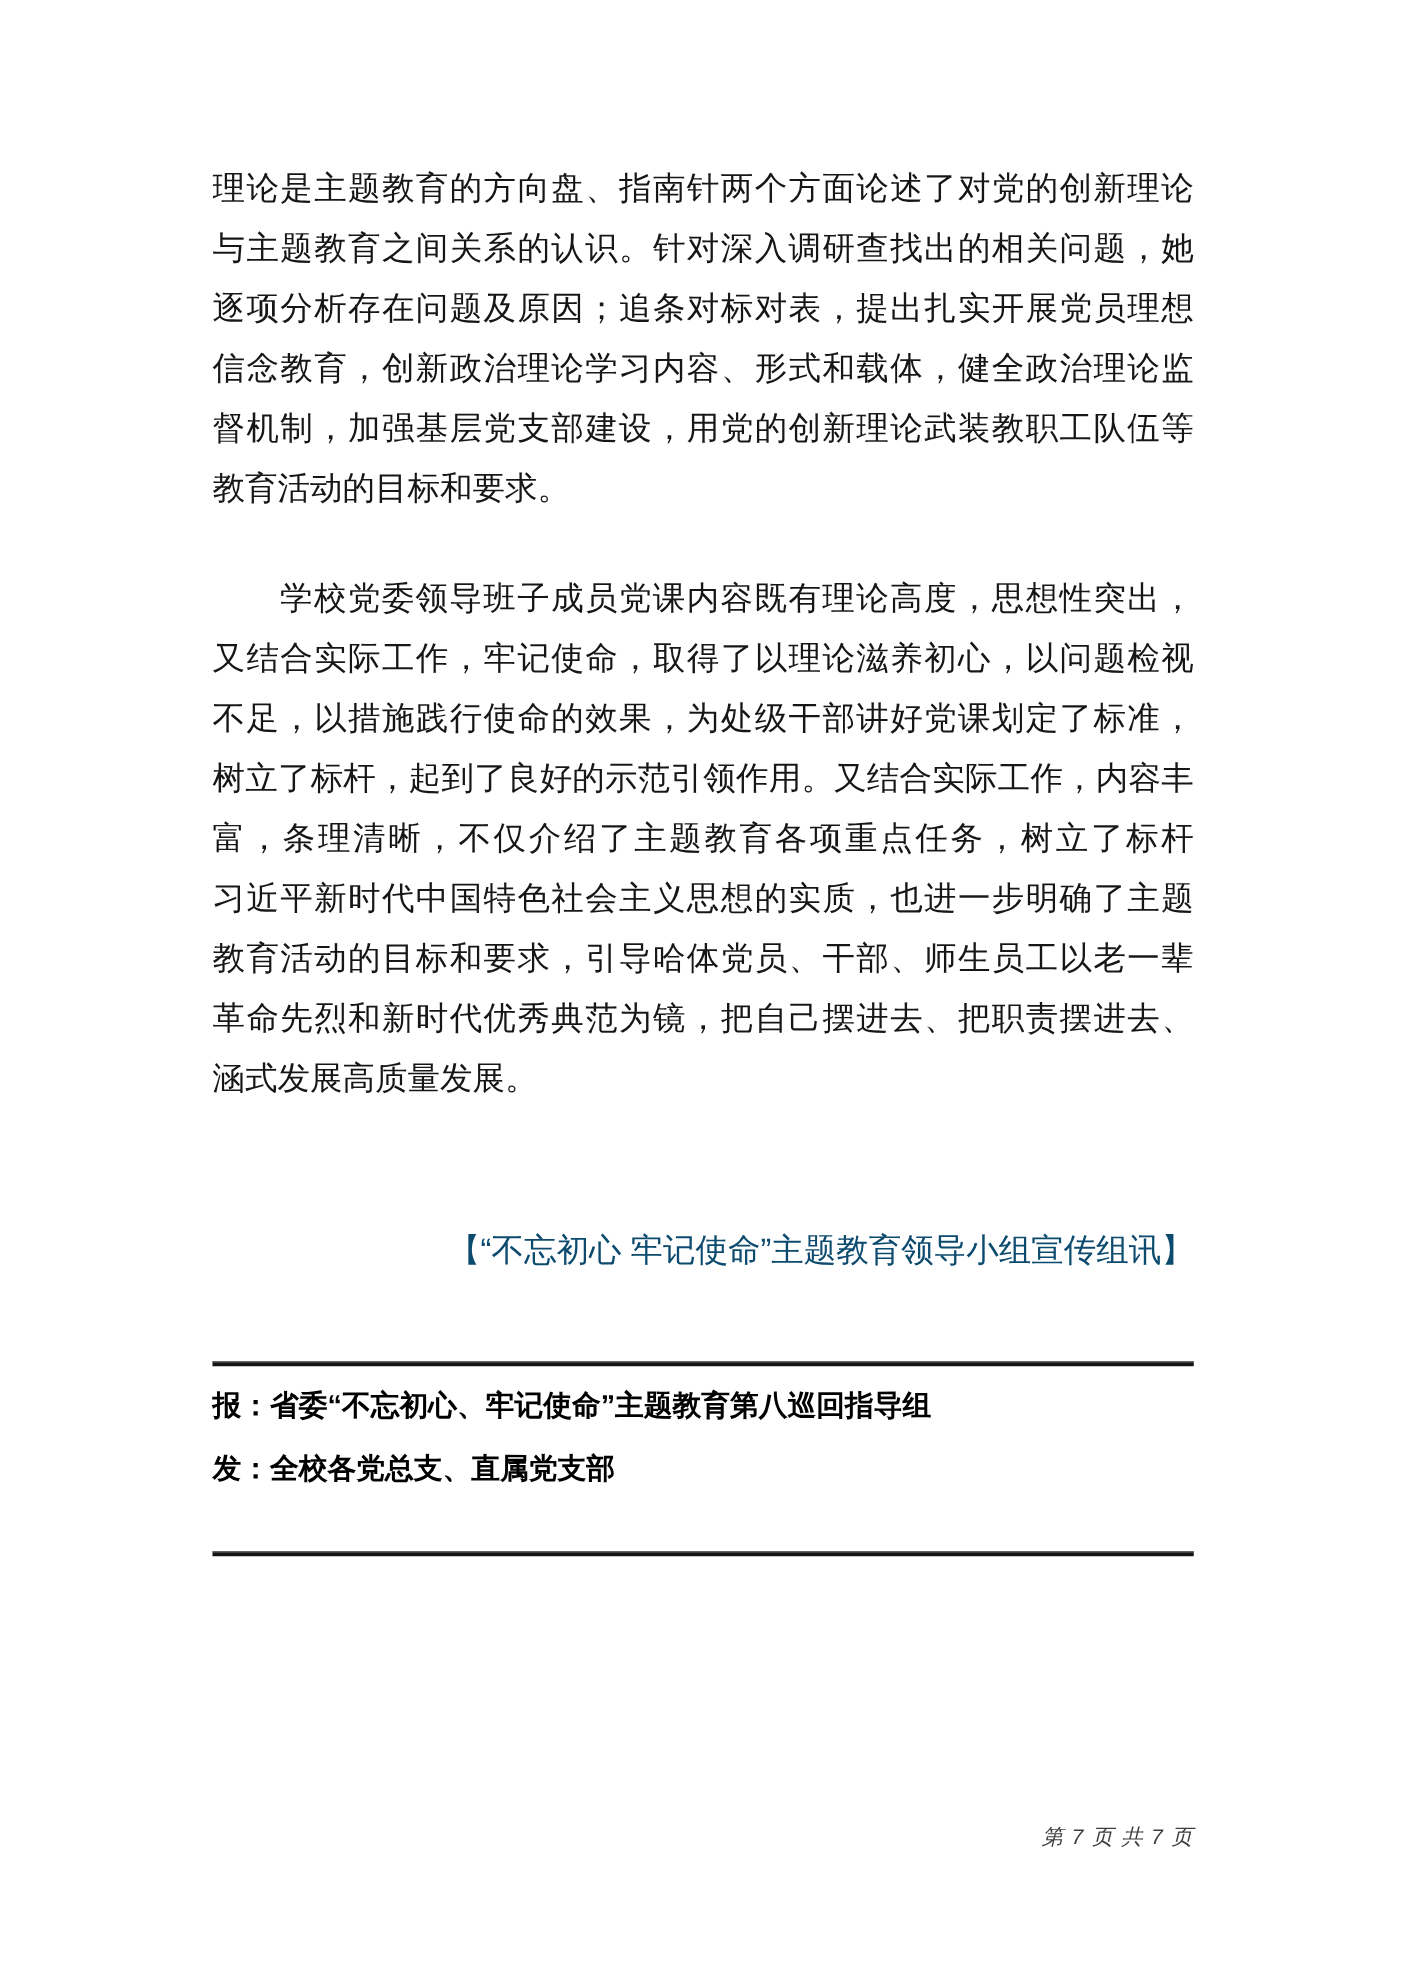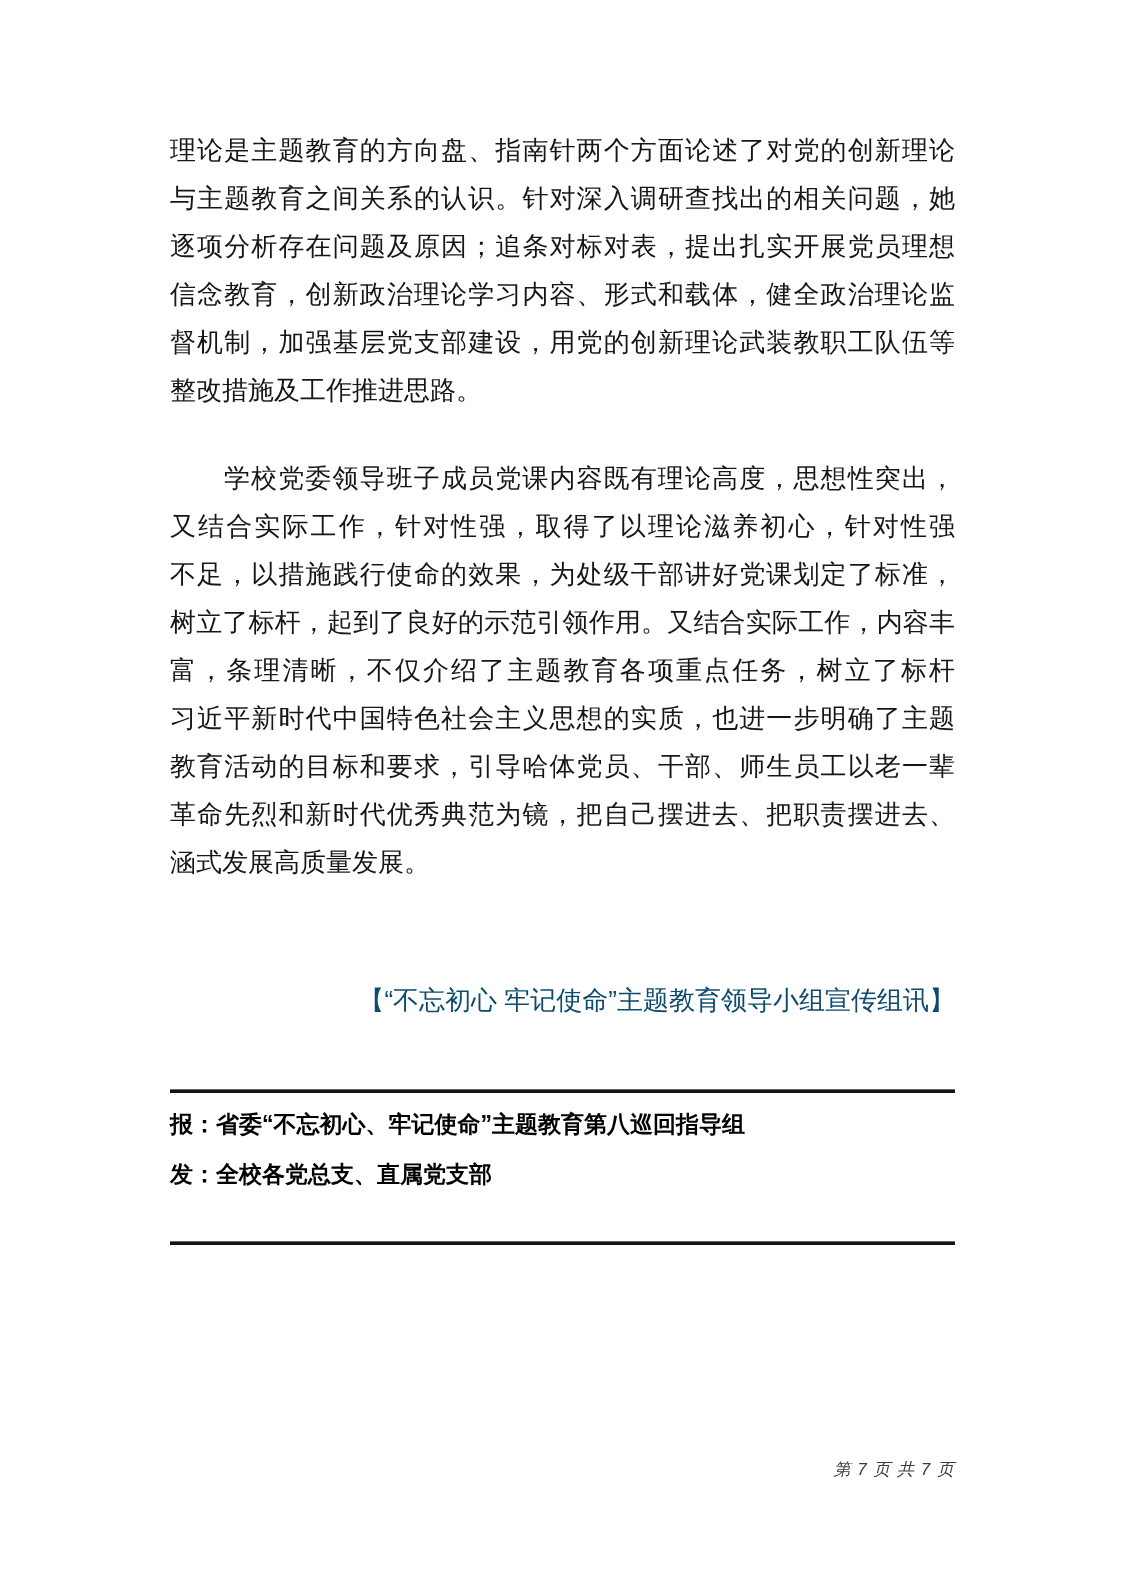--- a/index.html
+++ b/index.html
@@ -64,26 +64,26 @@
 
 <div class="page">
   <div class="content">
 
     <div class="para para-1">
         <div class="text-line">理论是主题教育的方向盘、指南针两个方面论述了对党的创新理论</div>
         <div class="text-line">与主题教育之间关系的认识。针对深入调研查找出的相关问题，她</div>
         <div class="text-line">逐项分析存在问题及原因；追条对标对表，提出扎实开展党员理想</div>
         <div class="text-line">信念教育，创新政治理论学习内容、形式和载体，健全政治理论监</div>
         <div class="text-line">督机制，加强基层党支部建设，用党的创新理论武装教职工队伍等</div>
-        <div class="text-line line-last">整改措施及工作推进思路。</div>
+        <div class="text-line line-last">教育活动的目标和要求。</div>
       </div>
 
     <div class="para para-2">
         <div class="text-line line-indent">学校党委领导班子成员党课内容既有理论高度，思想性突出，</div>
-        <div class="text-line">又结合实际工作，针对性强，取得了以理论滋养初心，针对性强</div>
+        <div class="text-line">又结合实际工作，牢记使命，取得了以理论滋养初心，以问题检视</div>
         <div class="text-line">不足，以措施践行使命的效果，为处级干部讲好党课划定了标准，</div>
         <div class="text-line">树立了标杆，起到了良好的示范引领作用。又结合实际工作，内容丰</div>
         <div class="text-line">富，条理清晰，不仅介绍了主题教育各项重点任务，树立了标杆</div>
         <div class="text-line">习近平新时代中国特色社会主义思想的实质，也进一步明确了主题</div>
         <div class="text-line">教育活动的目标和要求，引导哈体党员、干部、师生员工以老一辈</div>
         <div class="text-line">革命先烈和新时代优秀典范为镜，把自己摆进去、把职责摆进去、</div>
         <div class="text-line line-last">涵式发展高质量发展。</div>
       </div>
 
     <div class="byline">【“不忘初心 牢记使命”主题教育领导小组宣传组讯】</div>

